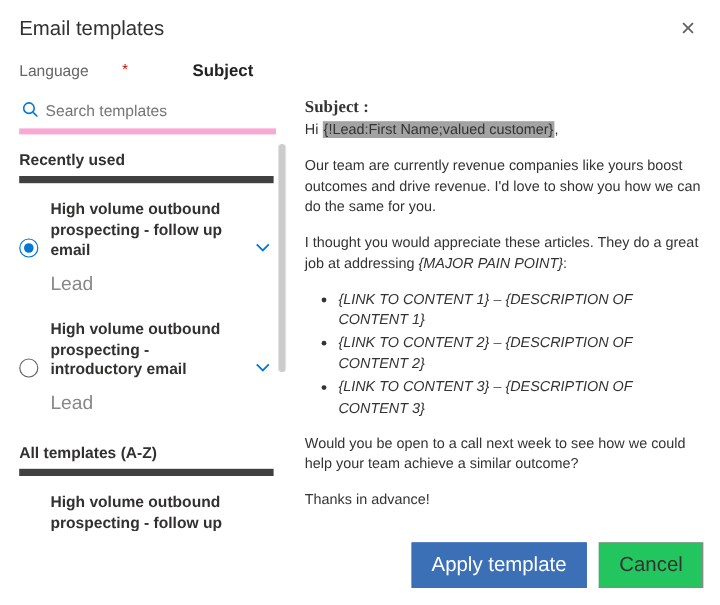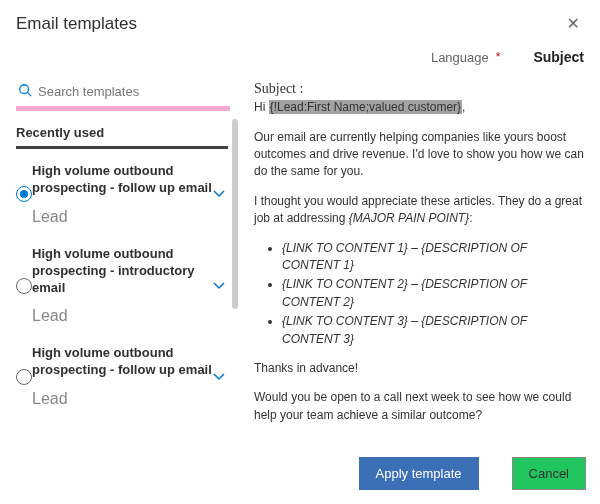--- a/index.html
+++ b/index.html
@@ -33,23 +33,22 @@
     font-size: 16px;
     color: #666;
     cursor: pointer;
     background: none;
     border: none;
     padding: 4px;
   }
   .lang-row {
     display: flex;
     align-items: center;
-    gap: 7px;
+    gap: 28px;
     padding: 8px 16px 10px 16px;
-    justify-content: flex-end;
   }
   .lang-label {
     font-size: 13px;
     color: #666;
   }
   .req {
     color: #c00;
     font-size: 12px;
   }
   .lang-value {
@@ -94,26 +93,27 @@
     overflow-y: auto;
     flex: 1;
     padding-right: 2px;
   }
   .section-title {
     margin: 14px 6px 4px 6px;
     padding: 0 0 6px 0;
     font-size: 13px;
     font-weight: 600;
     color: #323130;
-    border-bottom: 3px solid #404040;
+    border-bottom: 6px solid #404040;
   }
   .tmpl-item {
     display: flex;
     align-items: center;
     padding: 10px 4px 10px 6px;
+    gap: 10px;
     cursor: pointer;
   }
   .radio {
     width: 16px;
     height: 16px;
     border: 1px solid #666;
     border-radius: 50%;
     flex-shrink: 0;
     position: relative;
   }
@@ -163,21 +163,21 @@
   .preview {
     flex: 1;
     padding: 0 6px 0 18px;
     font-size: 12px;
     color: #333;
     line-height: 1.45;
     overflow-y: auto;
   }
   .preview .subj-label {
     font-family: "Times New Roman", serif;
-    font-weight: 400;
+    font-weight: 700;
     font-size: 14px;
   }
   .preview .subj-value {
     font-weight: 700;
     font-size: 12.5px;
     display: block;
     margin-bottom: 12px;
   }
   .preview p { margin-bottom: 12px; }
   .preview ul {
@@ -189,25 +189,24 @@
     background: #a3a3a3;
     padding: 0 1px;
   }
   .footer {
     display: flex;
     justify-content: flex-end;
     gap: 10px;
     padding: 10px 14px 14px 14px;
   }
   .btn {
-    font-size: 13px;
+    font-size: 17px;
     padding: 8px 16px;
     cursor: pointer;
     border: 1px solid transparent;
-    margin-left: 23px;
   }
   .btn-primary {
     background: #3b6fb6;
     color: #fff;
     border-color: #3b6fb6;
   }
   .btn-secondary {
     background: #22c55e;
     color: #333;
     border-color: #888;
@@ -270,20 +269,21 @@
             <div class="tmpl-name">High volume outbound prospecting - introductory email</div>
             <div class="tmpl-cat">Lead</div>
           </div>
           <div class="chevron">
             <svg width="14" height="10" viewBox="0 0 14 10" fill="none" stroke="#0078d4" stroke-width="1.5">
                 <polyline points="2,2 7,7 12,2"></polyline>
               </svg>
           </div>
         </div>
 
+        <div class="section-title">All templates (A-Z)</div>
 
         <div class="tmpl-item">
           <div class="radio"></div>
           <div class="tmpl-text">
             <div class="tmpl-name">High volume outbound prospecting - follow up email</div>
             <div class="tmpl-cat">Lead</div>
           </div>
           <div class="chevron">
             <svg width="14" height="10" viewBox="0 0 14 10" fill="none" stroke="#0078d4" stroke-width="1.5">
                 <polyline points="2,2 7,7 12,2"></polyline>
@@ -294,34 +294,34 @@
       </div>
     </div>
 
     <div class="preview">
       <span class="subj-label">Subject :</span>
 
       <p>
         <span>Hi </span><span class="merge">{!Lead:First Name;valued customer}</span><span>,</span>
       </p>
 
-      <p>Our email are currently helping companies like yours boost outcomes and drive revenue. I'd love to show you how we can do the same for you.</p>
+      <p>Our team are currently revenue companies like yours boost outcomes and drive revenue. I'd love to show you how we can do the same for you.</p>
 
       <p>
         <span>I thought you would appreciate these articles. They do a great job at addressing </span><i>{MAJOR PAIN POINT}</i><span>:</span>
       </p>
 
       <ul>
         <li>{LINK TO CONTENT 1} – {DESCRIPTION OF CONTENT 1}</li>
         <li>{LINK TO CONTENT 2} – {DESCRIPTION OF CONTENT 2}</li>
         <li>{LINK TO CONTENT 3} – {DESCRIPTION OF CONTENT 3}</li>
       </ul>
 
+      <p>Would you be open to a call next week to see how we could help your team achieve a similar outcome?</p>
       <p>Thanks in advance!</p>
-      <p>Would you be open to a call next week to see how we could help your team achieve a similar outcome?</p>
 
       
     </div>
 
   </div>
 
   <div class="footer">
     <button class="btn btn-primary">Apply template</button>
     <button class="btn btn-secondary">Cancel</button>
   </div>

